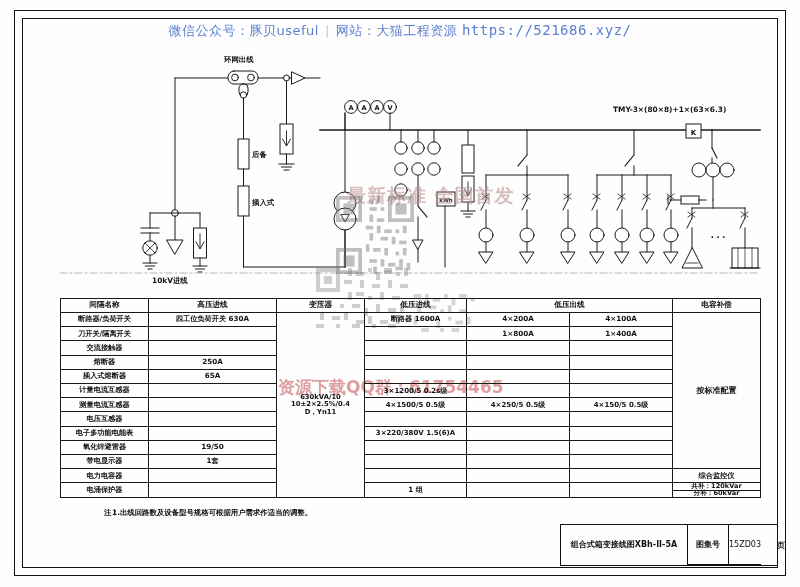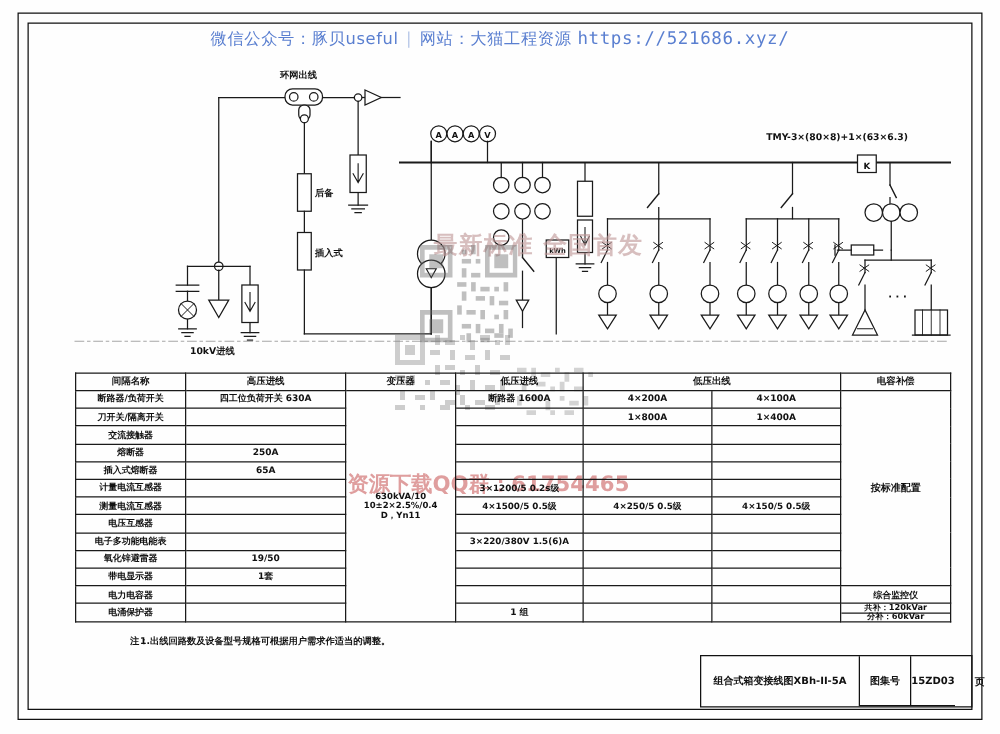--- a/index.html
+++ b/index.html
@@ -149,21 +149,21 @@
   .tb-row:last-child { border-bottom: none; }
   .tb-key {
     flex: 0 0 40px;
     display: flex; align-items: center; justify-content: center;
     border-right: 1px solid #111;
     font-weight: bold; font-size: 8px;
   }
   .tb-val {
     flex: 1 1 auto;
     display: flex; align-items: center; justify-content: center;
-    font-weight: bold; font-size: 8px;
+    font-weight: normal; font-size: 8px;
   }
   .lbl { font-size: 7.4px; font-weight: bold; fill: #111; }
   .lbl-s { font-size: 6.6px; font-weight: bold; fill: #111; }
 </style>
 </head>
 <body>
 
 <div id="sheet">
 
   <div class="frame-outer"></div>

